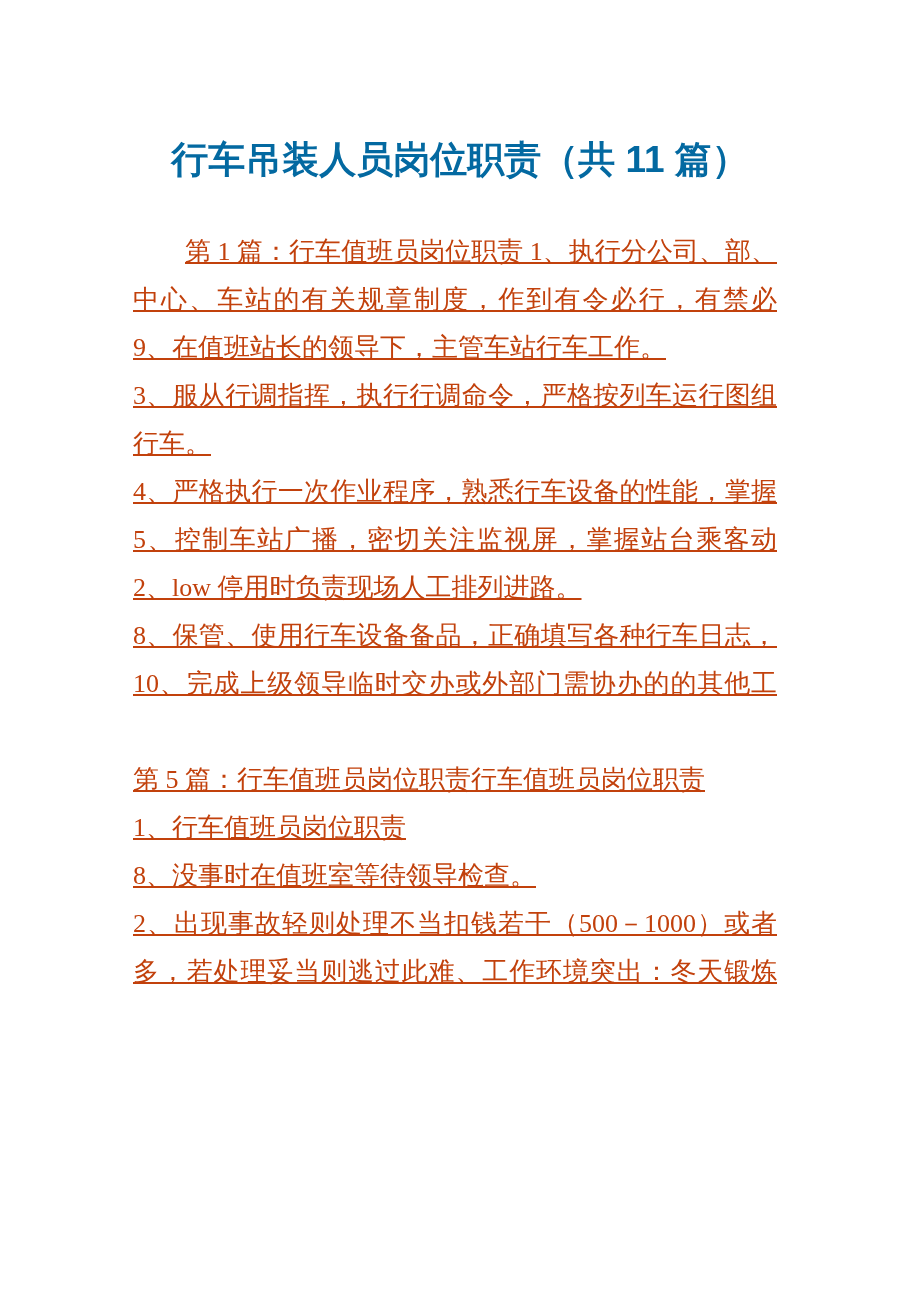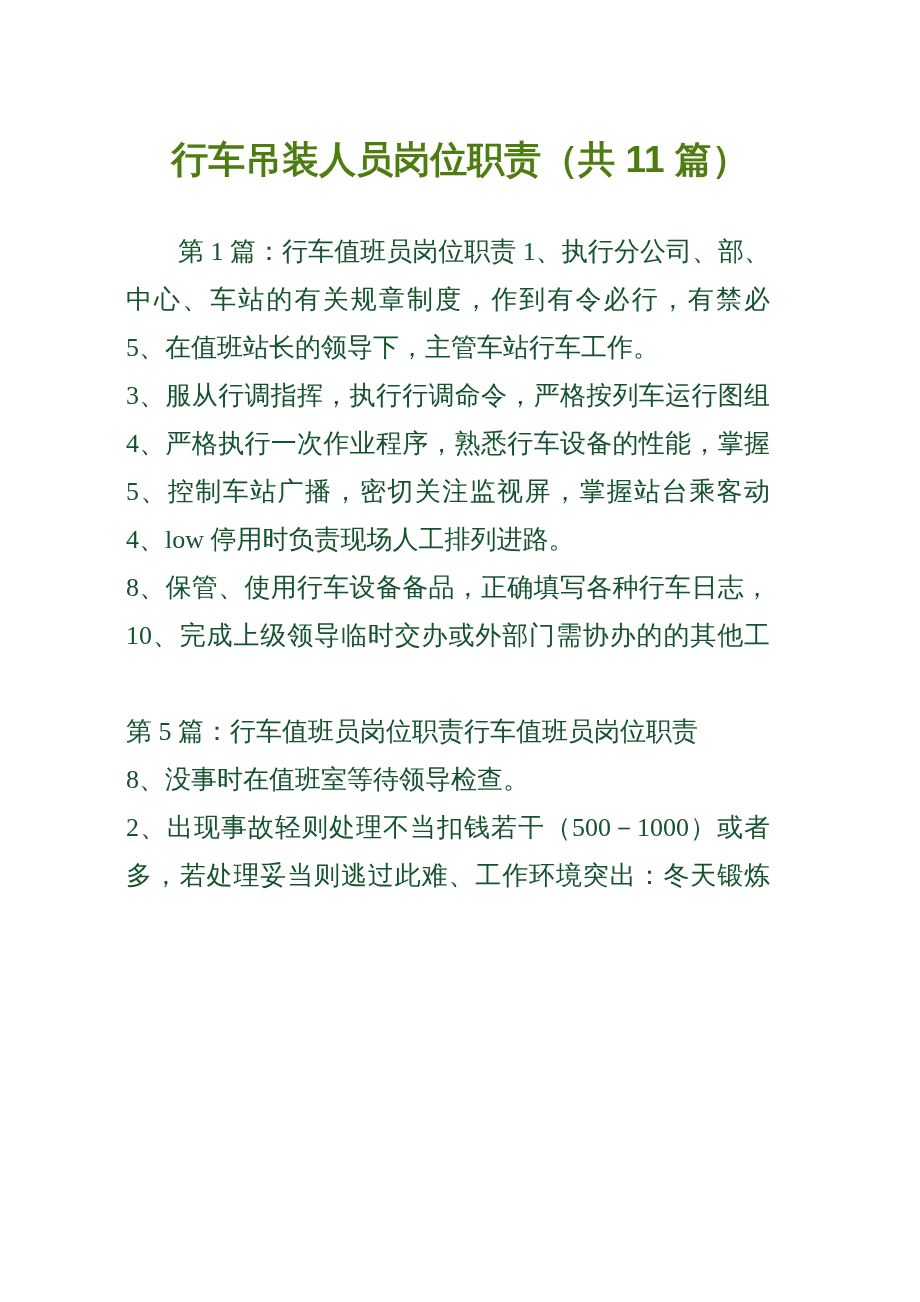--- a/index.html
+++ b/index.html
@@ -18,31 +18,32 @@
     position: absolute;
     top: 136px;
     left: 0;
     width: 920px;
     margin: 0;
     text-align: center;
     font-family: "Liberation Sans", sans-serif;
     font-weight: bold;
     font-size: 37px;
     line-height: 48px;
-    color: #4d7c0f;
+    color: #0369a1;
     letter-spacing: 0px;
   }
   .doc-body {
     position: absolute;
     top: 228px;
-    left: 126px;
+    left: 133px;
     width: 644px;
     font-family: "Liberation Serif", serif;
     font-size: 26px;
-    color: #14532d;
+    color: #c2410c;
+    text-decoration: underline;
   }
   .line {
     height: 48px;
     line-height: 48px;
     overflow: hidden;
     text-align: left;
   }
   .line.justify {
     text-align: justify;
     text-align-last: justify;
@@ -58,27 +59,29 @@
 </head>
 <body>
 
 <div class="page">
 
   <h1 class="doc-title">行车吊装人员岗位职责（共 11 篇）</h1>
 
   <div class="doc-body">
     <div class="line indent justify">第 1 篇：行车值班员岗位职责 1、执行分公司、部、</div>
     <div class="line justify">中心、车站的有关规章制度，作到有令必行，有禁必止。</div>
-    <div class="line">5、在值班站长的领导下，主管车站行车工作。</div>
+    <div class="line">9、在值班站长的领导下，主管车站行车工作。</div>
     <div class="line justify">3、服从行调指挥，执行行调命令，严格按列车运行图组织</div>
+    <div class="line">行车。</div>
     <div class="line justify">4、严格执行一次作业程序，熟悉行车设备的性能，掌握操</div>
     <div class="line justify">5、控制车站广播，密切关注监视屏，掌握站台乘客动态。</div>
-    <div class="line">4、low 停用时负责现场人工排列进路。</div>
+    <div class="line">2、low 停用时负责现场人工排列进路。</div>
     <div class="line justify">8、保管、使用行车设备备品，正确填写各种行车日志，字</div>
     <div class="line justify">10、完成上级领导临时交办或外部门需协办的的其他工作。</div>
     <div class="line blank"></div>
     <div class="line">第 5 篇：行车值班员岗位职责行车值班员岗位职责</div>
+    <div class="line">1、行车值班员岗位职责</div>
     <div class="line">8、没事时在值班室等待领导检查。</div>
     <div class="line justify">2、出现事故轻则处理不当扣钱若干（500－1000）或者更</div>
     <div class="line justify">多，若处理妥当则逃过此难、工作环境突出：冬天锻炼抵</div>
   </div>
 
 </div>
 
 </body></html>

